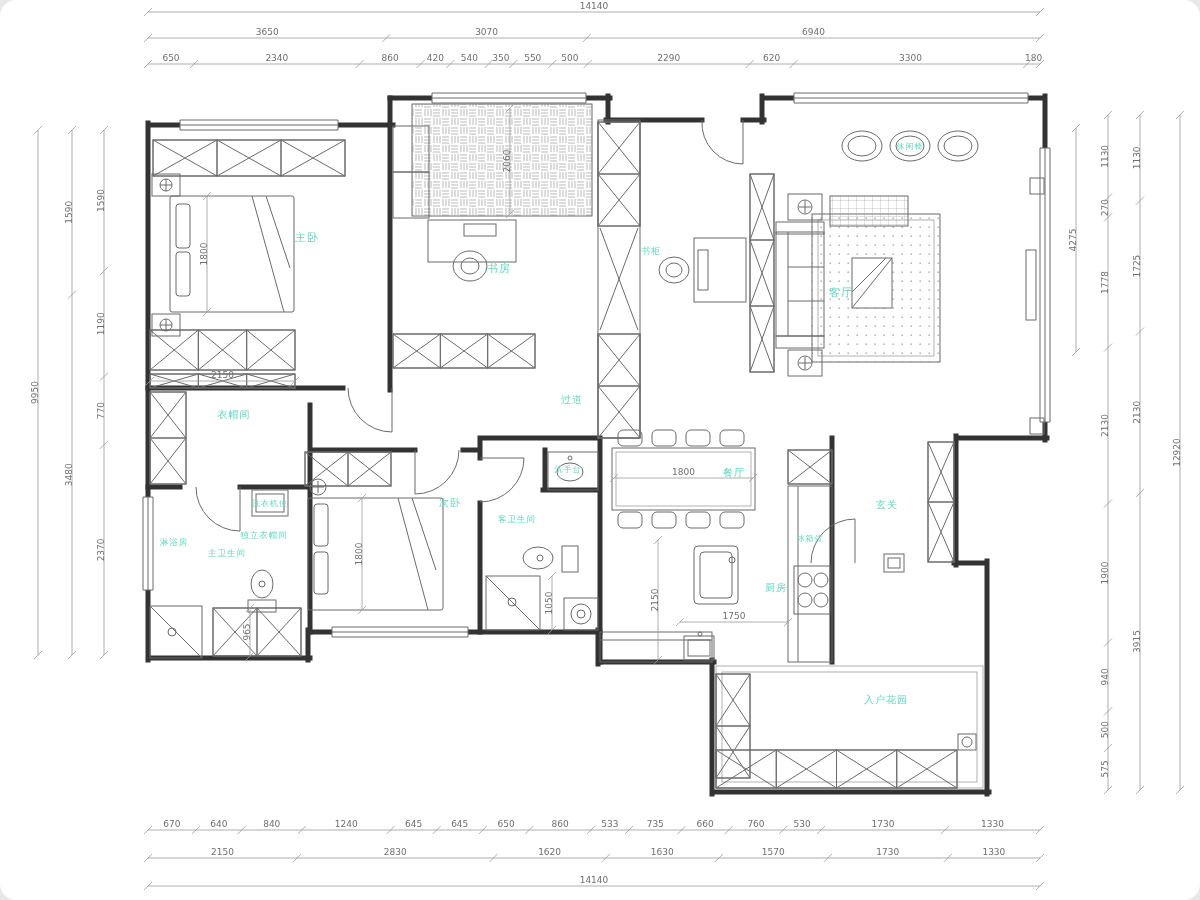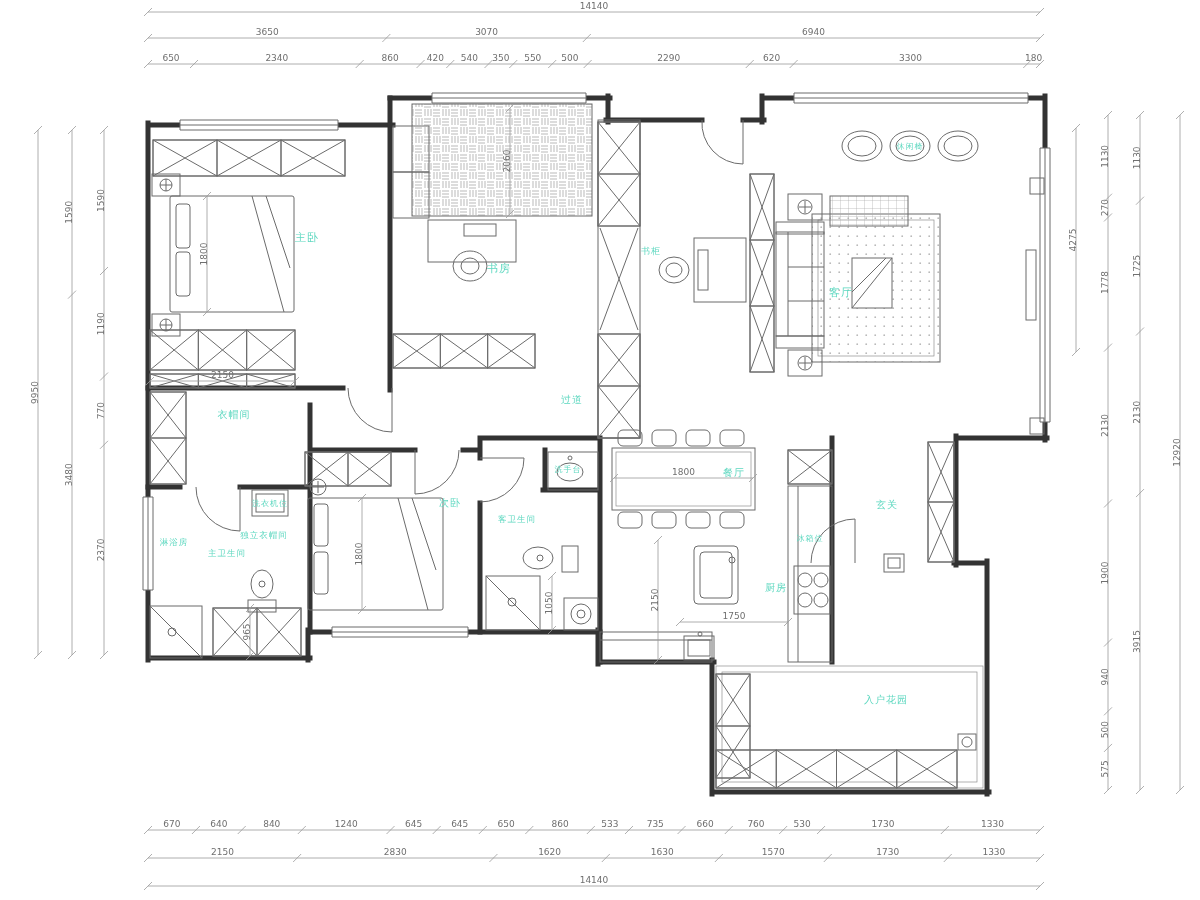--- a/index.html
+++ b/index.html
@@ -1,17 +1,17 @@
 <!DOCTYPE html>
 <html><head>
 <meta charset="utf-8">
 <style>
   html,body{margin:0;padding:0;background:#e8e8e8;}
   .canvas{position:relative;width:1200px;height:900px;background:#ffffff;overflow:hidden;
-          font-family:"DejaVu Sans",sans-serif;}
+          font-family:"DejaVu Sans",sans-serif;border-radius:16px;}
   svg{display:block}
   .w{stroke:#333;stroke-width:5;stroke-linecap:square;fill:none}
   .f{stroke:#6b6b6b;stroke-width:1;fill:none}
   .thin{stroke:#8f8f8f;stroke-width:.7;fill:none}
   .dim{stroke:#9a9a9a;stroke-width:.8;fill:none}
   text.dimt{font-size:9px;fill:#6f6f6f;font-family:"DejaVu Sans",sans-serif}
   text.room{fill:#5ed8c0;font-family:"DejaVu Sans",sans-serif;letter-spacing:1px}
 </style>
 </head>
 <body>

